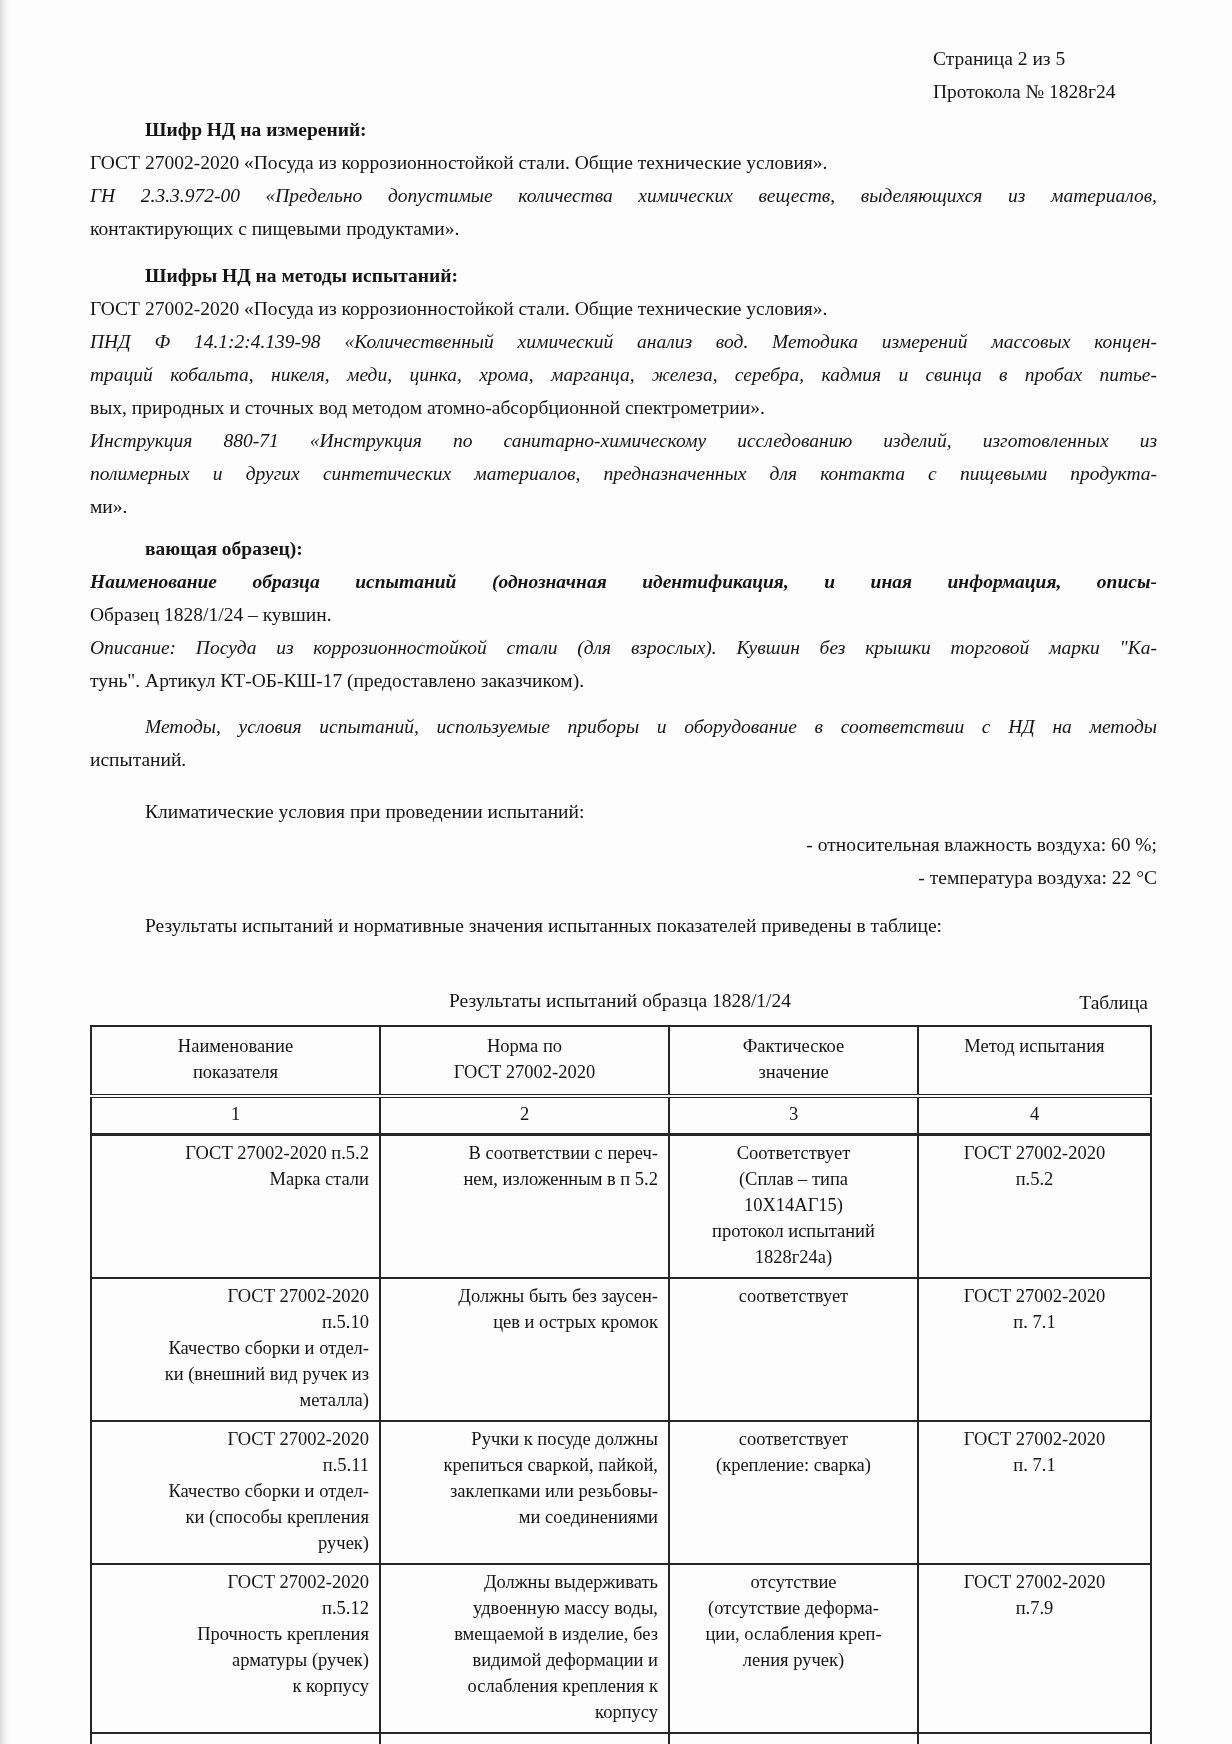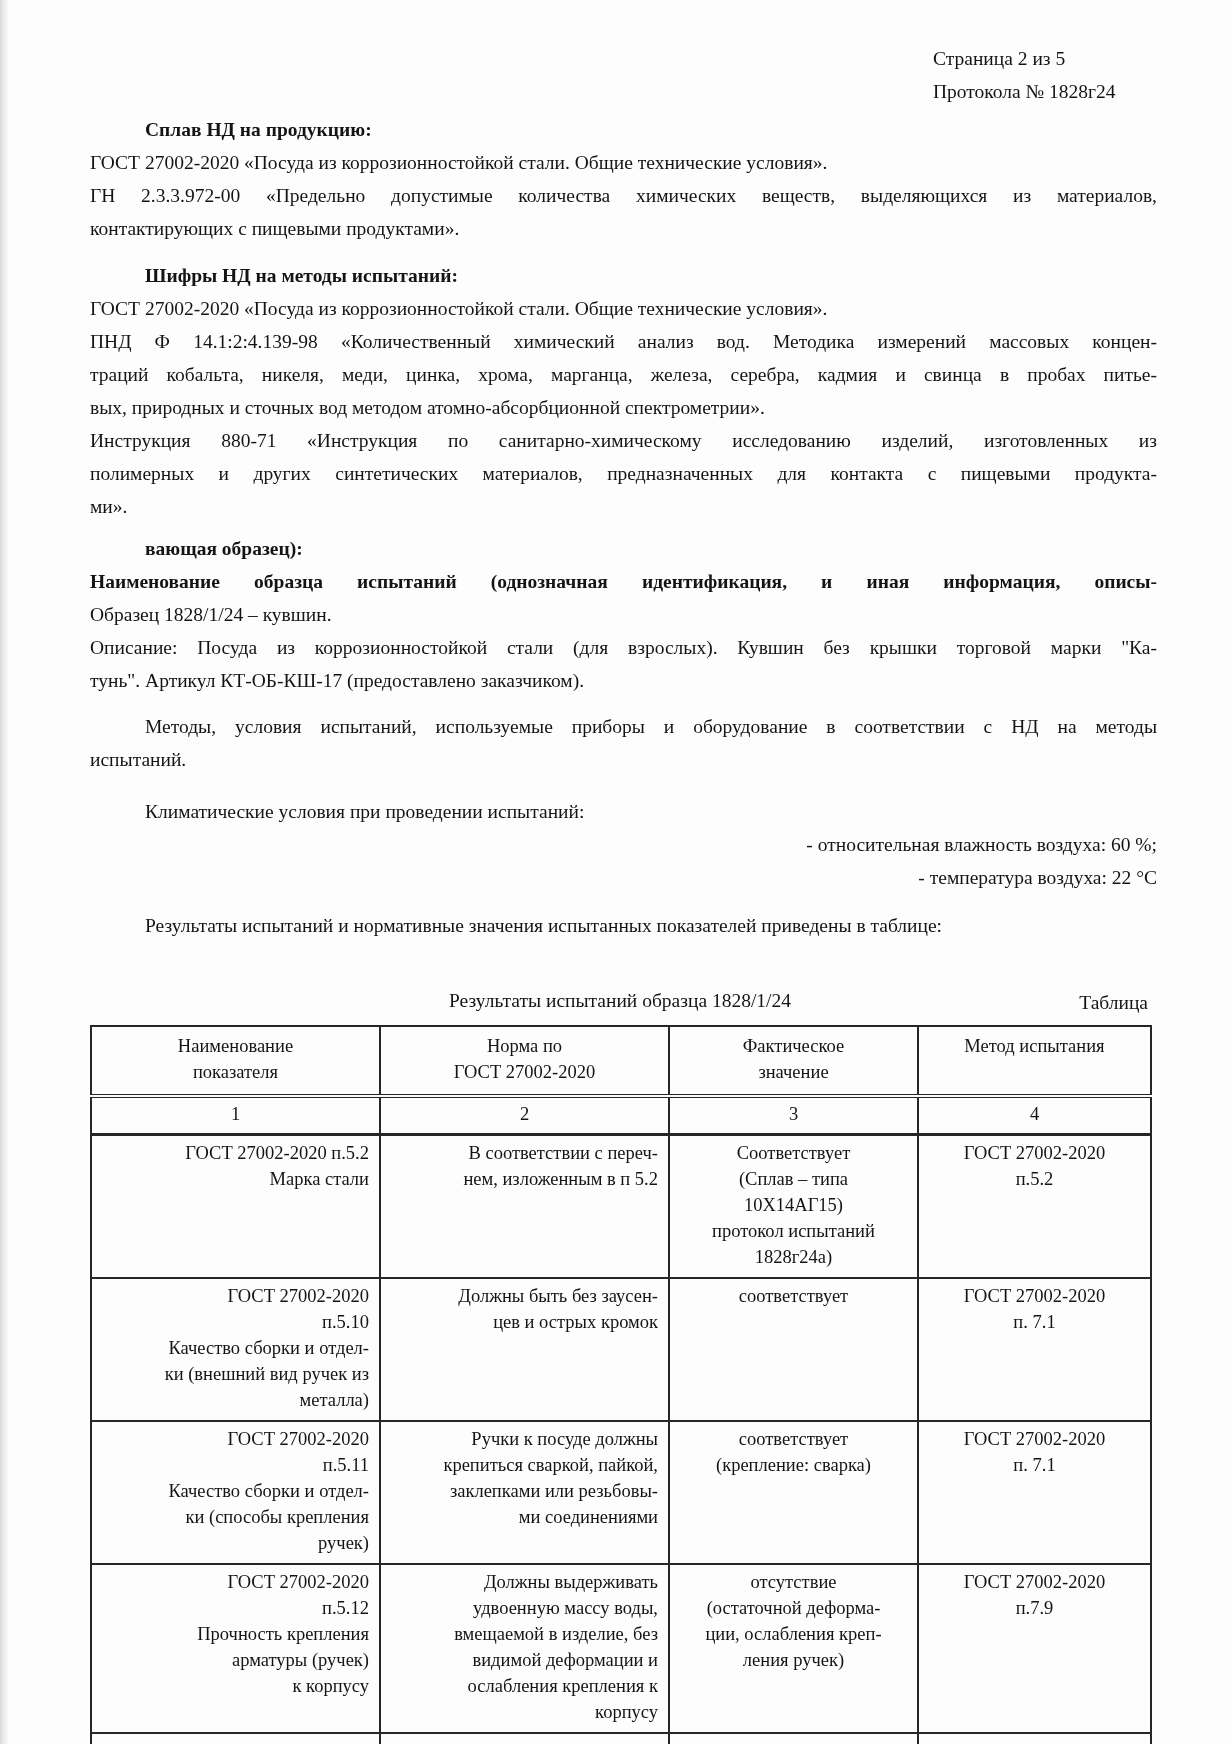--- a/index.html
+++ b/index.html
@@ -25,21 +25,21 @@
     position: relative;
     padding: 42px 75px 0 90px;
   }
   .doc-header { margin-left: 843px; white-space: nowrap; }
   .b { font-weight: bold; }
   .h-ind { text-indent: 55px; }
   .ind1 > .ln:first-child { text-indent: 55px; }
   .indall > .ln { text-indent: 45px; }
 
   .ln { min-height: 33px; }
-  .ln-justify { text-align: justify; text-align-last: justify; }
+  .ln-justify { text-align: justify; text-align-last: justify; font-style: italic; }
   .ln-justify-last { text-align: justify; text-align-last: left; }
   .ln-left { text-align: right; }
   .ln-center { text-align: center; }
 
   .mt-head1 { margin-top: 5px; }
   .mt-sec { margin-top: 14px; }
   .mt-sample { margin-top: 9px; }
   .mt-methods { margin-top: 13px; }
   .mt-climate { margin-top: 19px; }
   .mt-results { margin-top: 15px; }
@@ -86,21 +86,21 @@
 
 <div class="scan-edge"></div>
 
 <div class="content">
 
   <div class="doc-header">
     <div>Страница 2 из 5</div>
     <div>Протокола № 1828г24</div>
   </div>
 
-  <div class="b h-ind mt-head1">Сплав НД на продукцию:</div>
+  <div class="b h-ind mt-head1">Шифр НД на измерений:</div>
   <div>
       <div class="ln ln-justify-last">ГОСТ 27002-2020 «Посуда из коррозионностойкой стали. Общие технические условия».</div>
     </div>
   <div>
       <div class="ln ln-justify">ГН 2.3.3.972-00 «Предельно допустимые количества химических веществ, выделяющихся из материалов,</div>
       <div class="ln ln-justify-last">контактирующих с пищевыми продуктами».</div>
     </div>
 
   <div class="b h-ind mt-sec">Шифры НД на методы испытаний:</div>
   <div>
@@ -255,21 +255,21 @@
         <td class="c-left">
             <div class="ln ln-left">Должны выдерживать</div>
             <div class="ln ln-left">удвоенную массу воды,</div>
             <div class="ln ln-left">вмещаемой в изделие, без</div>
             <div class="ln ln-left">видимой деформации и</div>
             <div class="ln ln-left">ослабления крепления к</div>
             <div class="ln ln-left">корпусу</div>
           </td>
         <td>
             <div class="ln ln-center">отсутствие</div>
-            <div class="ln ln-center">(остаточной деформа-</div>
+            <div class="ln ln-center">(отсутствие деформа-</div>
             <div class="ln ln-center">ции, ослабления креп-</div>
             <div class="ln ln-center">ления ручек)</div>
           </td>
         <td>
             <div class="ln ln-center">ГОСТ 27002-2020</div>
             <div class="ln ln-center">п.7.9</div>
           </td>
       </tr>
       <tr>
         <td class="c-left">

